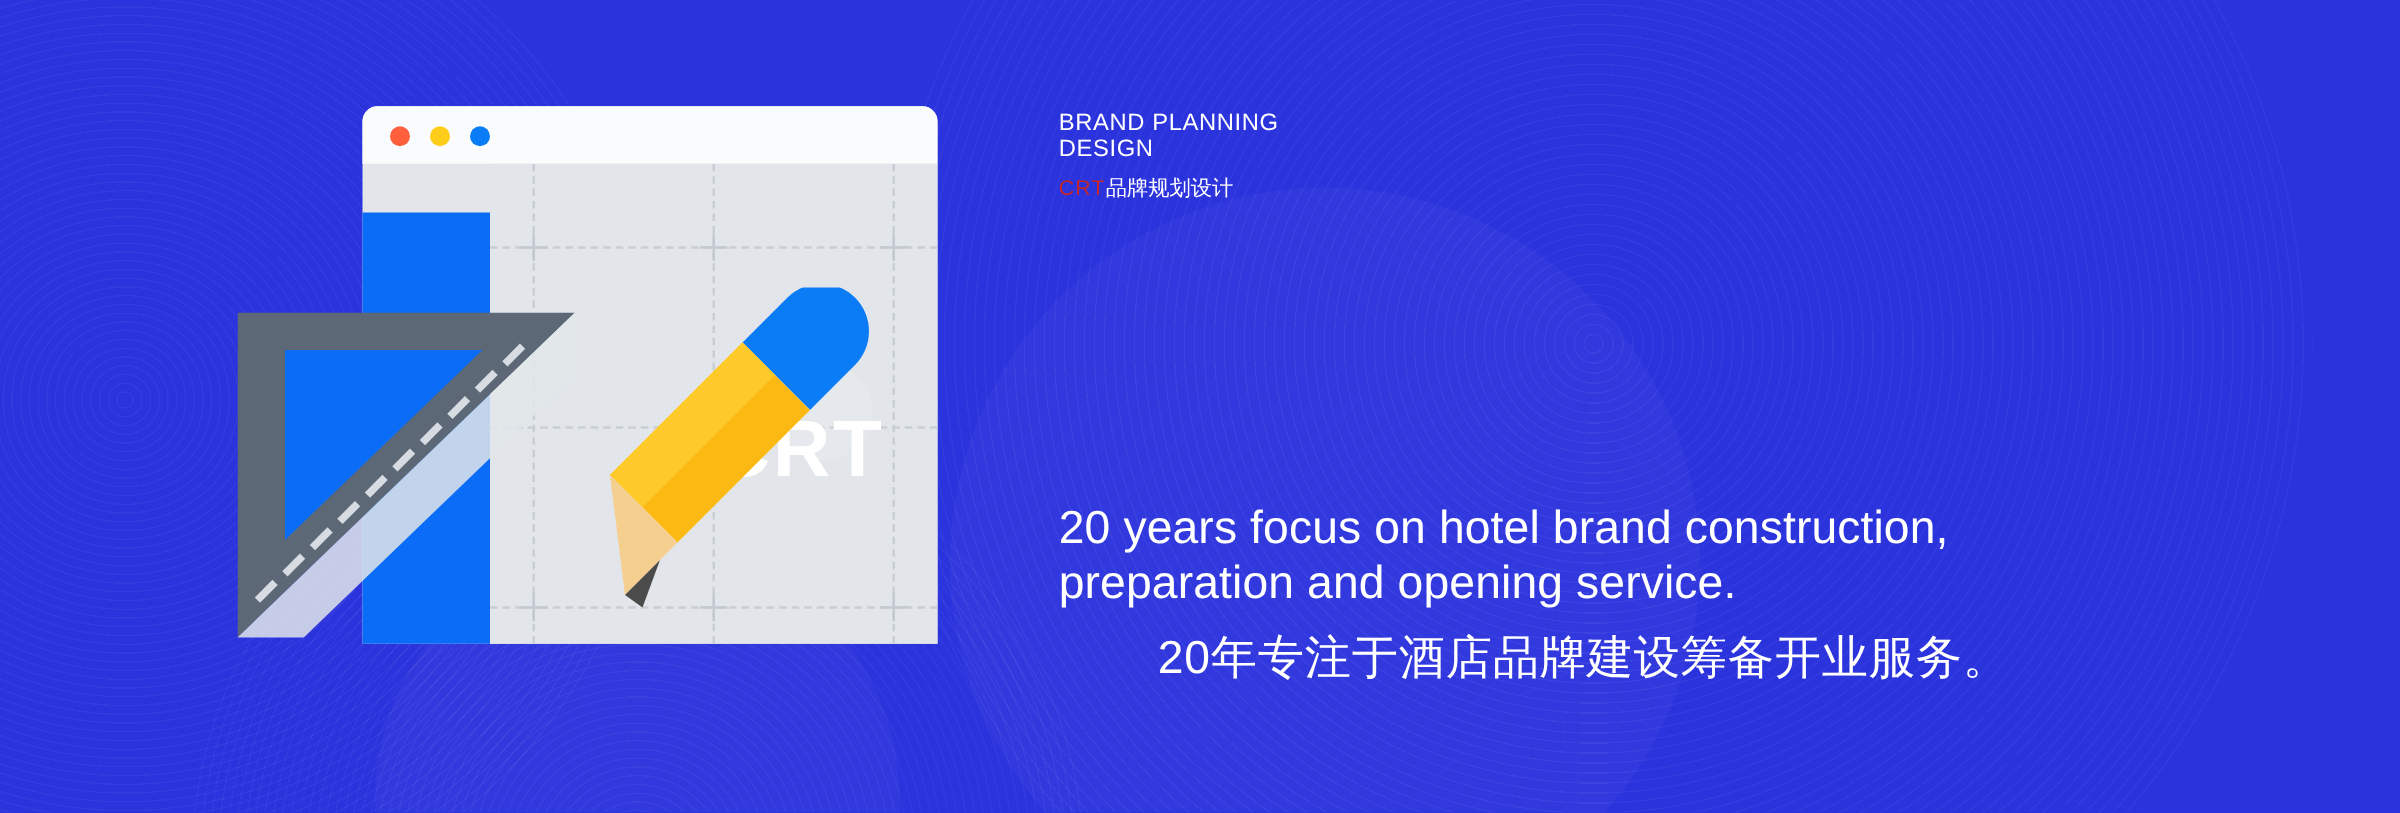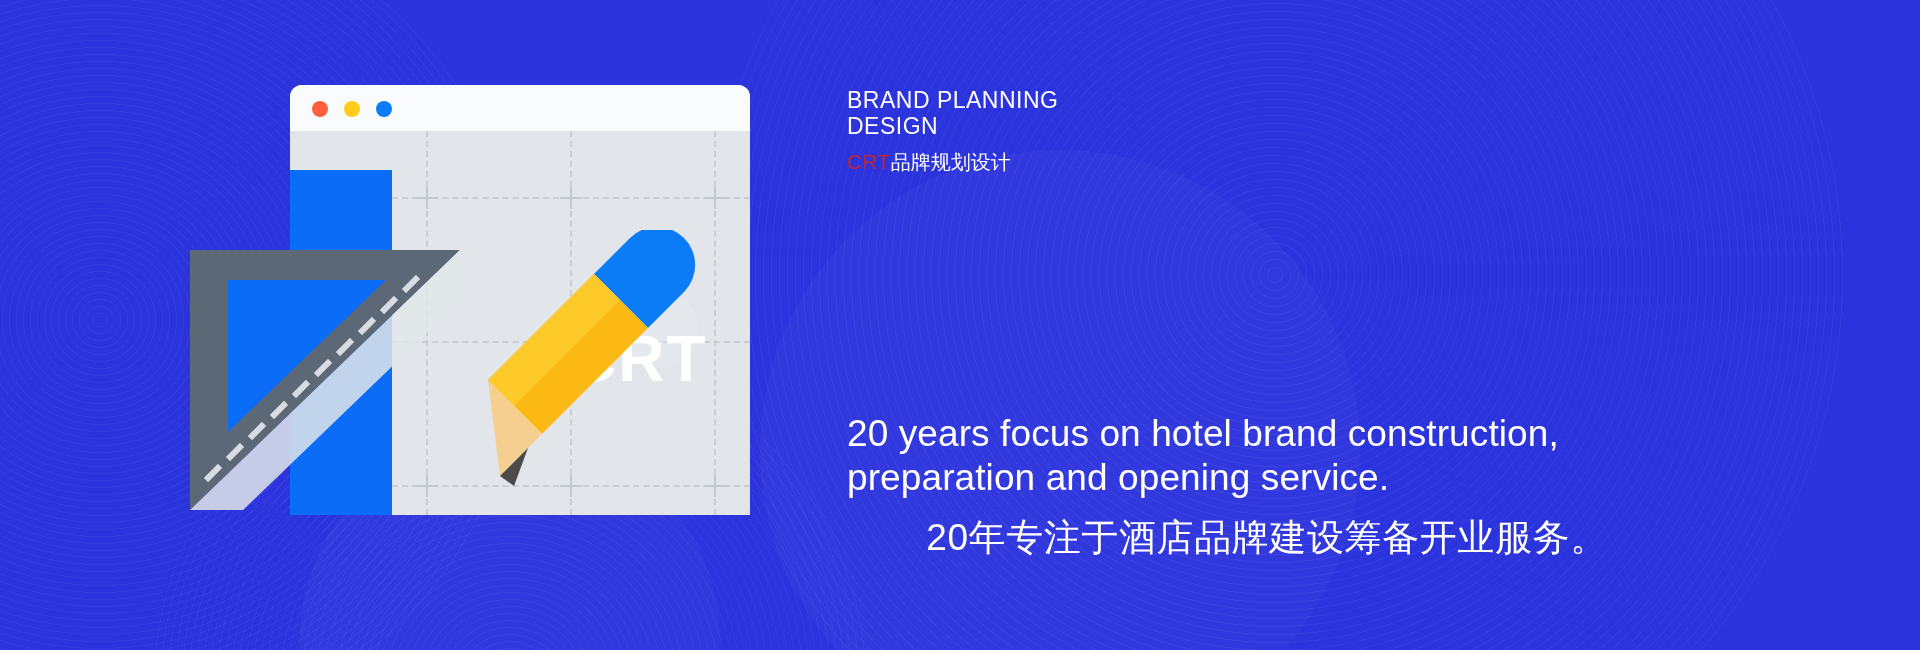--- a/index.html
+++ b/index.html
@@ -110,31 +110,31 @@
   .pencil-blob{
     position:absolute;left:430px;top:230px;width:78px;height:78px;
     border-radius:50%;background:rgba(255,255,255,.10);
   }
 
   
   #title-block{
     position:absolute;left:847px;top:88px;width:640px;
   }
   .title-main{
-    font-size:23px;line-height:1.12;letter-spacing:.5px;
+    font-size:19px;line-height:1.12;letter-spacing:.5px;
     color:#ffffff;font-weight:400;white-space:pre-line;
   }
   .title-sub{
-    margin-top:9px;font-size:20px;line-height:1.3;color:#ffffff;
+    margin-top:9px;font-size:17px;line-height:1.3;color:#ffffff;
     font-family:"Liberation Sans","DejaVu Sans",sans-serif;
   }
   .title-sub .crt-mark{color:#c2262c;font-weight:400;letter-spacing:1px;}
 
   #headline-block{
-    position:absolute;left:847px;top:400px;width:840px;margin-top:12px;
+    position:absolute;left:847px;top:400px;width:840px;
   }
   .headline-en{
     font-size:37px;line-height:1.18;color:#ffffff;font-weight:400;
     white-space:pre-line;letter-spacing:.1px;
   }
   .headline-cn{
     margin-top:16px;font-size:37px;line-height:1.25;color:#ffffff;
     font-weight:400;letter-spacing:.6px;text-align:center;
   }
 </style>

